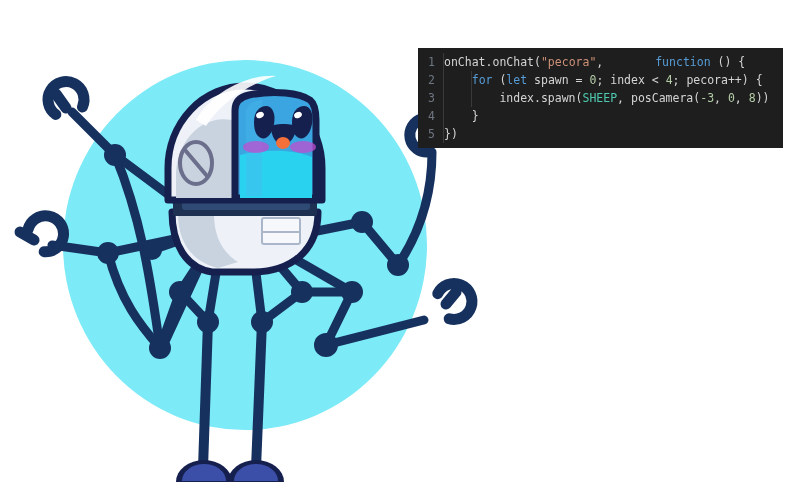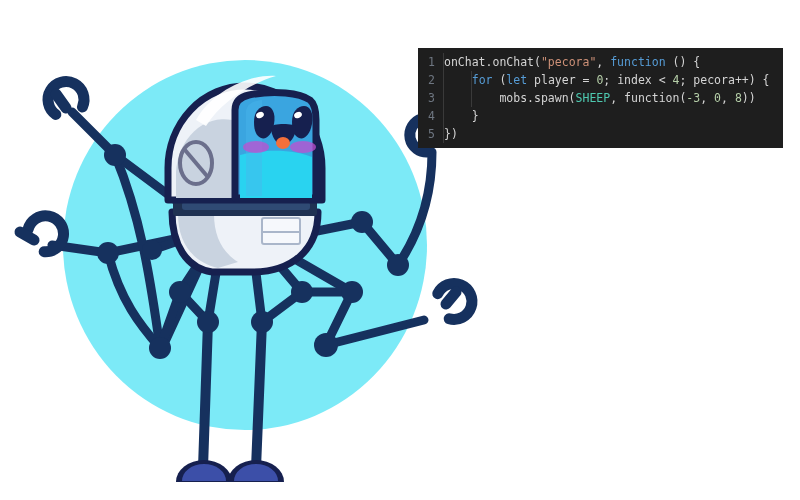--- a/index.html
+++ b/index.html
@@ -71,21 +71,21 @@
     z-index: 2;
   }
   .guide {
     position: absolute;
     width: 1px;
     background: #3a3a3a;
     z-index: 1;
   }
   .tok-str   { color: #ce9178; }
   .tok-kw    { color: #569cd6; margin-top: 16px; }
-  .tok-fn    { color: #569cd6; }
+  .tok-fn    { color: #569cd6; margin-left: 45px; }
   .tok-type  { color: #4ec9b0; }
   .tok-num   { color: #b5cea8; }
   .tok-plain { color: #d4d4d4; }
 </style>
 </head>
 <body>
 
 <div id="stage">
 
   <svg id="robot-art" viewBox="0 0 800 500">
@@ -214,21 +214,21 @@
       <span class="ln">2</span>
       <span class="ln">3</span>
       <span class="ln">4</span>
       <span class="ln">5</span>
     </div>
     <div id="code-area">
       <div class="guide" style="left:3px; top:5px; height:90px;"></div>
       <div class="guide" style="left:31px; top:23px; height:36px;"></div>
       <div id="code-lines">
           <span class="cl"><span class="tok-plain">onChat.onChat(</span><span class="tok-str">"pecora"</span><span class="tok-plain">, </span><span class="tok-fn">function</span><span class="tok-plain"> () {</span></span>
-          <span class="cl"><span class="tok-plain">    </span><span class="tok-kw">for</span><span class="tok-plain"> (</span><span class="tok-kw">let</span><span class="tok-plain"> player = </span><span class="tok-num">0</span><span class="tok-plain">; index &lt; </span><span class="tok-num">4</span><span class="tok-plain">; pecora++) {</span></span>
-          <span class="cl"><span class="tok-plain">        mobs.spawn(</span><span class="tok-type">SHEEP</span><span class="tok-plain">, function(</span><span class="tok-num">-3</span><span class="tok-plain">, </span><span class="tok-num">0</span><span class="tok-plain">, </span><span class="tok-num">8</span><span class="tok-plain">))</span></span>
+          <span class="cl"><span class="tok-plain">    </span><span class="tok-kw">for</span><span class="tok-plain"> (</span><span class="tok-kw">let</span><span class="tok-plain"> spawn = </span><span class="tok-num">0</span><span class="tok-plain">; index &lt; </span><span class="tok-num">4</span><span class="tok-plain">; pecora++) {</span></span>
+          <span class="cl"><span class="tok-plain">        index.spawn(</span><span class="tok-type">SHEEP</span><span class="tok-plain">, posCamera(</span><span class="tok-num">-3</span><span class="tok-plain">, </span><span class="tok-num">0</span><span class="tok-plain">, </span><span class="tok-num">8</span><span class="tok-plain">))</span></span>
           <span class="cl"><span class="tok-plain">    }</span></span>
           <span class="cl"><span class="tok-plain">})</span></span>
         </div>
     </div>
   </div>
 
 </div>
 
 </body></html>

